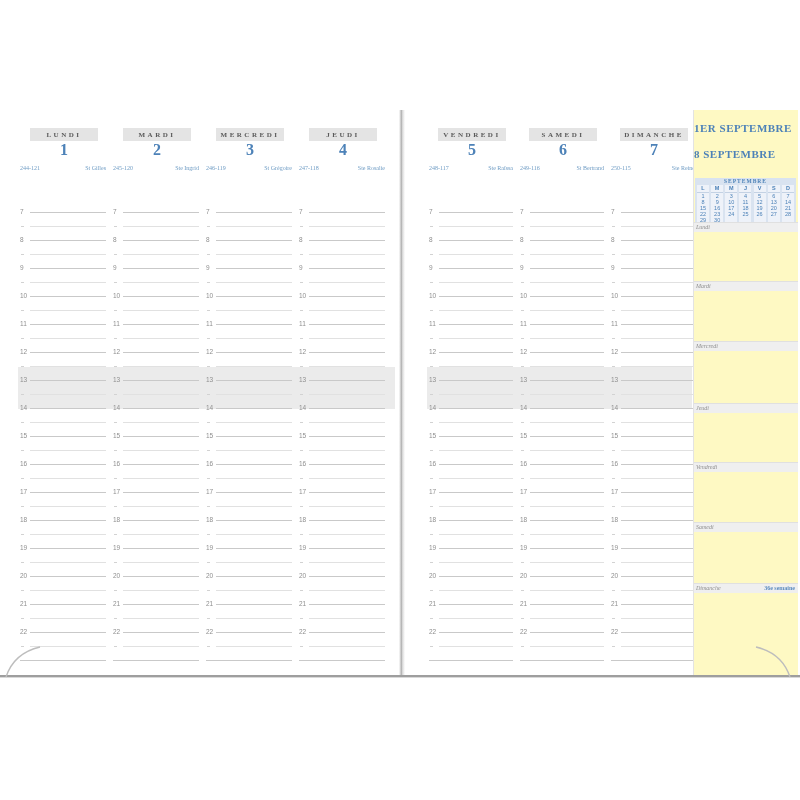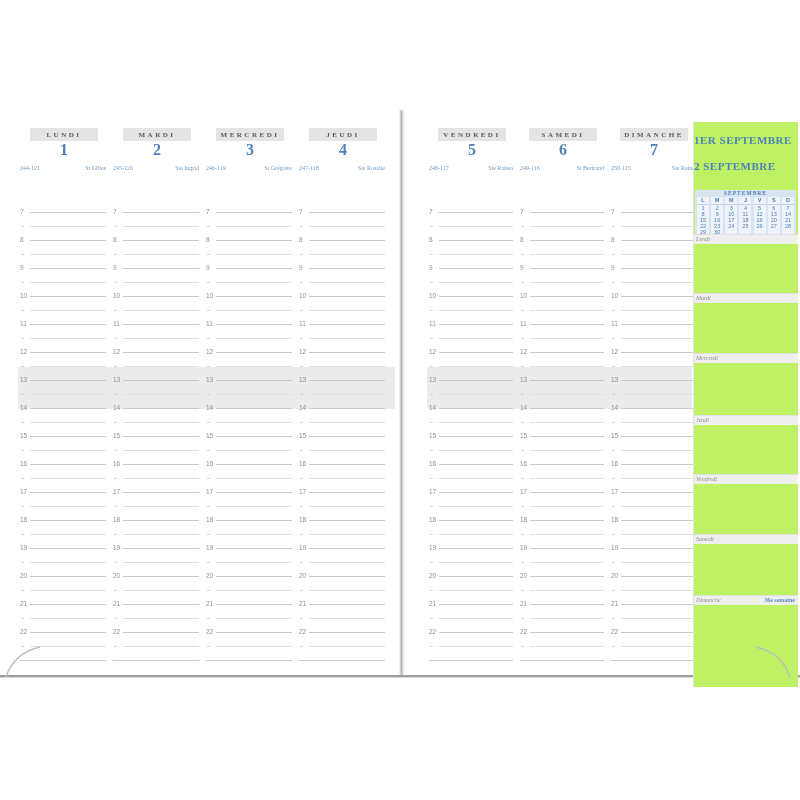--- a/index.html
+++ b/index.html
@@ -36,21 +36,21 @@
 
   .grid{position:absolute;top:89px;left:0;right:0;}
   .grow{position:relative;height:14px;}
   .grow .num{position:absolute;left:0;bottom:-2px;width:10px;font-size:6.5px;line-height:7px;color:#8f8f8f;font-family:"Liberation Sans",sans-serif;}
   .grow .tick{position:absolute;left:1px;bottom:0;width:3px;height:1px;background:#d2d2d2;}
   .grow .ln{position:absolute;left:10px;right:2px;bottom:0;border-bottom:1px solid #c9c9c9;}
   .grow.half .ln{border-bottom:1px solid #e1e1e1;}
   .grow.nonum .ln{left:0;}
 
   
-  .sidebar{position:absolute;top:12px;right:0;width:104px;height:565px;border-left:1px solid #e3e3e3;z-index:2;background:#bef264;text-decoration:underline;}
+  .sidebar{position:absolute;top:0;right:0;width:104px;height:565px;border-left:1px solid #e3e3e3;z-index:2;background:#fef9c3;text-decoration:underline;}
   .sb-title{position:absolute;left:0;width:100%;text-align:left;font-weight:bold;color:#4d82b8;
     font-size:11px;letter-spacing:0.5px;white-space:nowrap;}
   .sb-t1{top:12px;}
   .sb-t2{top:38px;}
   .minical{position:absolute;top:68px;left:1px;width:101px;height:44px;background:#d9e3f0;padding:0;}
   .mc-title{width:100%;text-align:center;font-size:5.5px;line-height:7px;color:#4d82b8;font-weight:bold;letter-spacing:1px;}
   .mc-grid{display:flex;justify-content:space-between;padding:0 2px;}
   .mc-col{width:12px;background:#eef2f9;text-align:center;color:#4d82b8;
     font-family:"Liberation Sans",sans-serif;font-size:5.5px;line-height:6px;}
   .mc-letter{font-weight:bold;border-bottom:1px solid #c4d2e4;line-height:7px;}
@@ -1067,21 +1067,21 @@
               </div>
               <div class="grow nonum">
                 <div class="ln"></div>
               </div>
             </div>
           </div>
         </div>
 
       <aside class="sidebar">
         <div class="sb-title sb-t1">1ER SEPTEMBRE</div>
-        <div class="sb-title sb-t2">2 SEPTEMBRE</div>
+        <div class="sb-title sb-t2">8 SEPTEMBRE</div>
         <div class="minical">
           <div class="mc-title">SEPTEMBRE</div>
           <div class="mc-grid" id="mc-grid">
               <div class="mc-col">
                 <div class="mc-letter">L</div>
                 <div class="mc-day">1</div>
                 <div class="mc-day">8</div>
                 <div class="mc-day">15</div>
                 <div class="mc-day">22</div>
                 <div class="mc-day">29</div>

